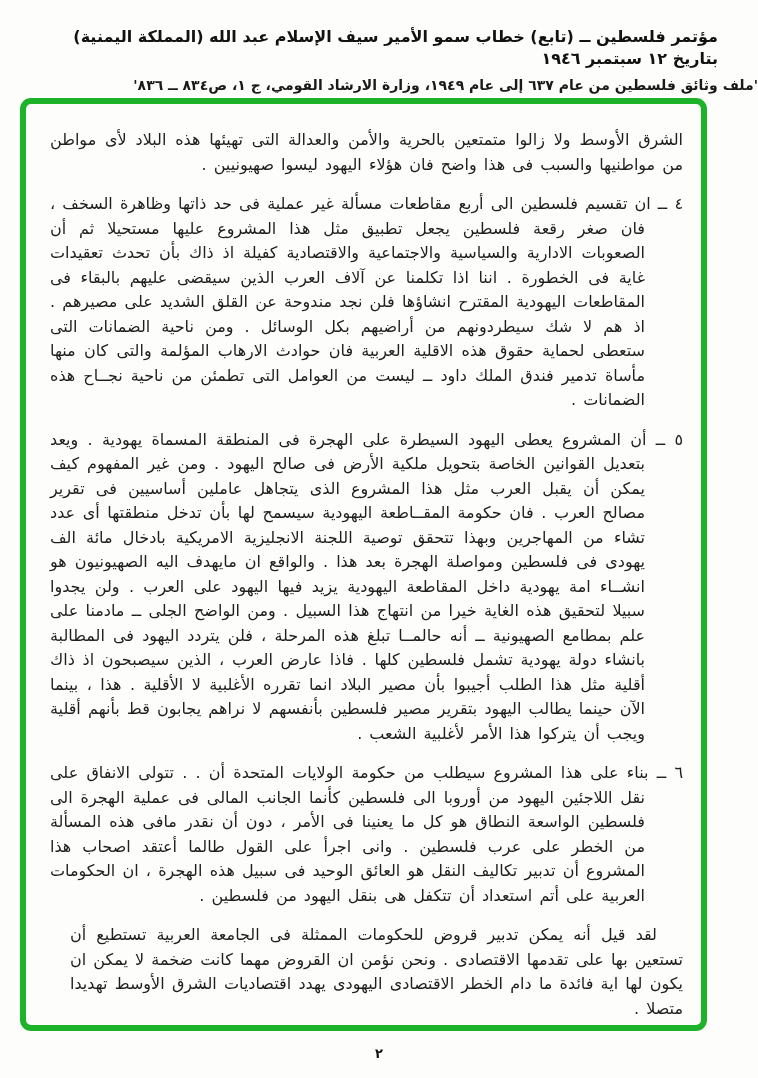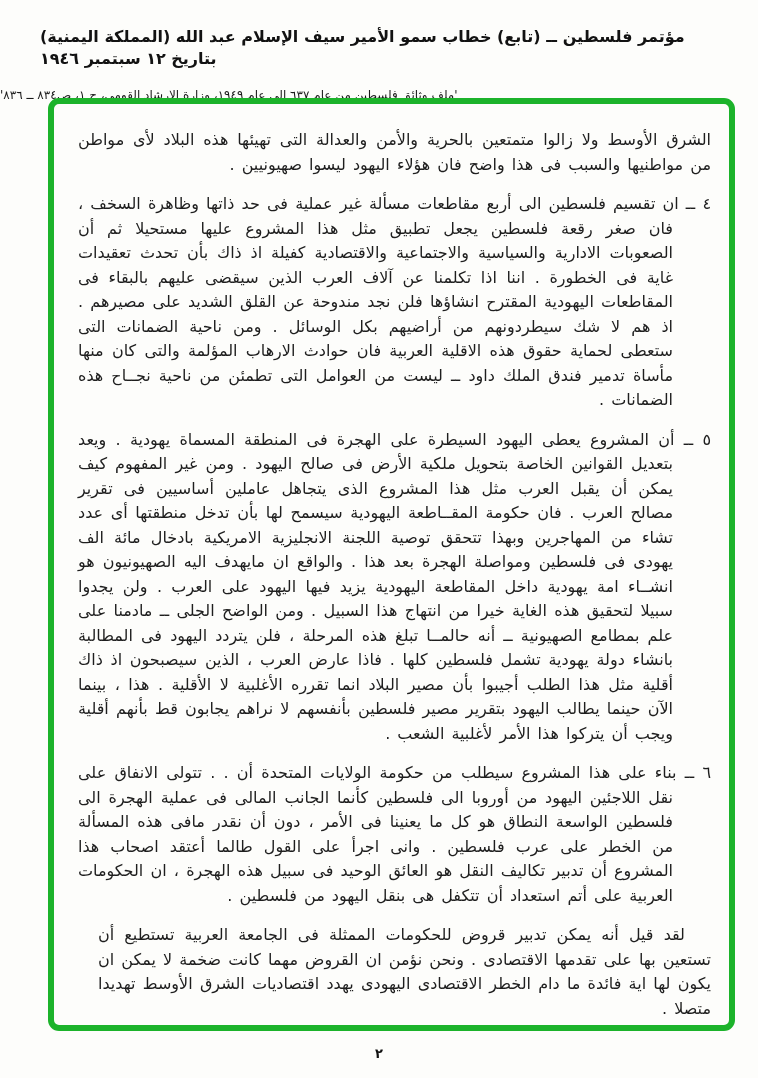--- a/index.html
+++ b/index.html
@@ -11,40 +11,40 @@
     -webkit-font-smoothing:antialiased;
   }
   .page{
     position:absolute;inset:0;
     background:#fdfdfb;
     overflow:hidden;
   }
   
   .header{
     position:absolute;top:26px;left:0;right:0;
-    text-align:left;
+    text-align:right;
     color:#121212;
   }
   .header .title{
     font-size:16px;
     font-weight:bold;
     letter-spacing:0px;
     padding:0 40px;
     line-height:22px;
   }
   .header .source{
-    margin-top:18px;
-    font-size:12px;
-    font-weight:normal;
+    margin-top:7px;
+    font-size:14px;
+    font-weight:bold;
     color:#1a1a1a;
   }
   
   .green-box{
     position:absolute;
-    left:48px;top:98px;
+    left:20px;top:98px;
     width:687px;height:933px;
     box-sizing:border-box;
     border:6px solid #1cb32b;
     border-radius:11px;
     padding:24px 18px 10px 24px;
     overflow:hidden;
     background:transparent;
   }
   
   .body-text{

